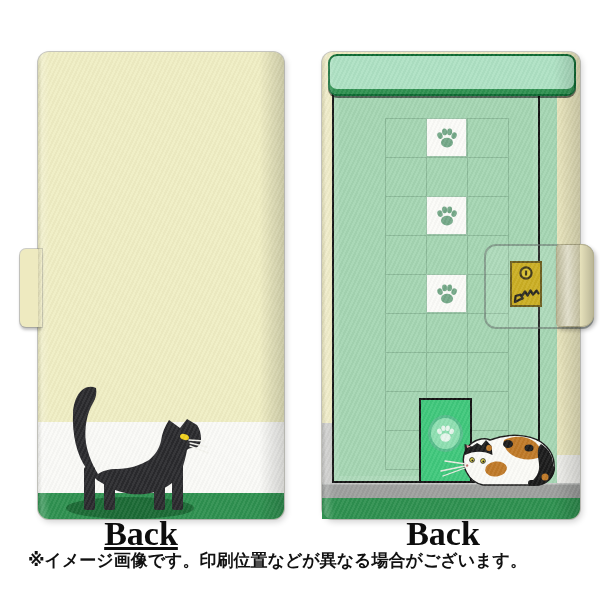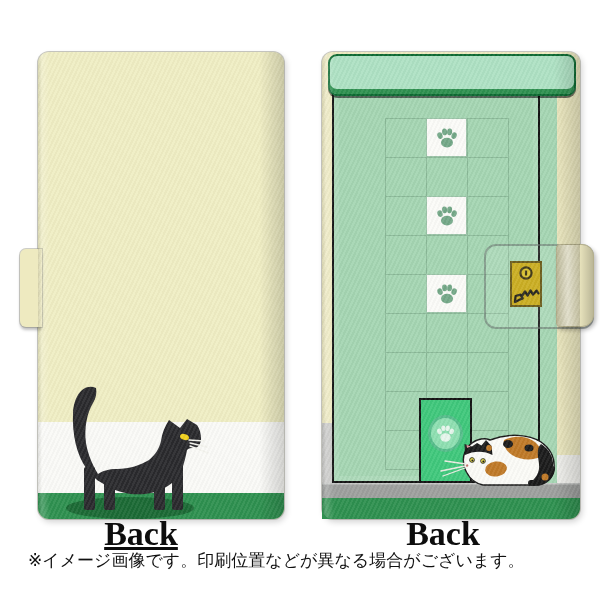--- a/index.html
+++ b/index.html
@@ -60,21 +60,21 @@
   #strap-tab{position:absolute;left:70px;top:-2px;width:36px;height:81px;background:#EFEAC2;
          border:1px solid #B5B08C;border-radius:4px 12px 12px 4px;
          background-image:linear-gradient(90deg, rgba(0,0,0,.20) 0, rgba(255,255,255,.45) 30%,
                           rgba(0,0,0,.04) 65%, rgba(0,0,0,.22) 100%);
          box-shadow:2px 3px 4px rgba(0,0,0,.28);}
   
   .view-label{position:absolute;top:515px;width:246px;text-align:center;color:#0d0d0d;
       font-family:"Liberation Serif","DejaVu Serif",serif;font-weight:700;font-size:34px;}
   #back-label{left:18px;text-decoration:underline;} #front-label{left:320px;}
   .footer-note{position:absolute;left:28px;color:#111;font-size:17px;line-height:19.5px;
-      font-family:"DejaVu Sans","Liberation Sans",sans-serif;white-space:nowrap;}
+      font-family:"DejaVu Sans","Liberation Sans",sans-serif;white-space:nowrap;font-weight:bold;}
   #note-1{top:551px;} #note-2{top:571px;}
   svg{display:block;}
 </style>
 </head>
 <body>
 
 <div id="canvas">
 
   <svg width="0" height="0" aria-hidden="true">
     <defs>

